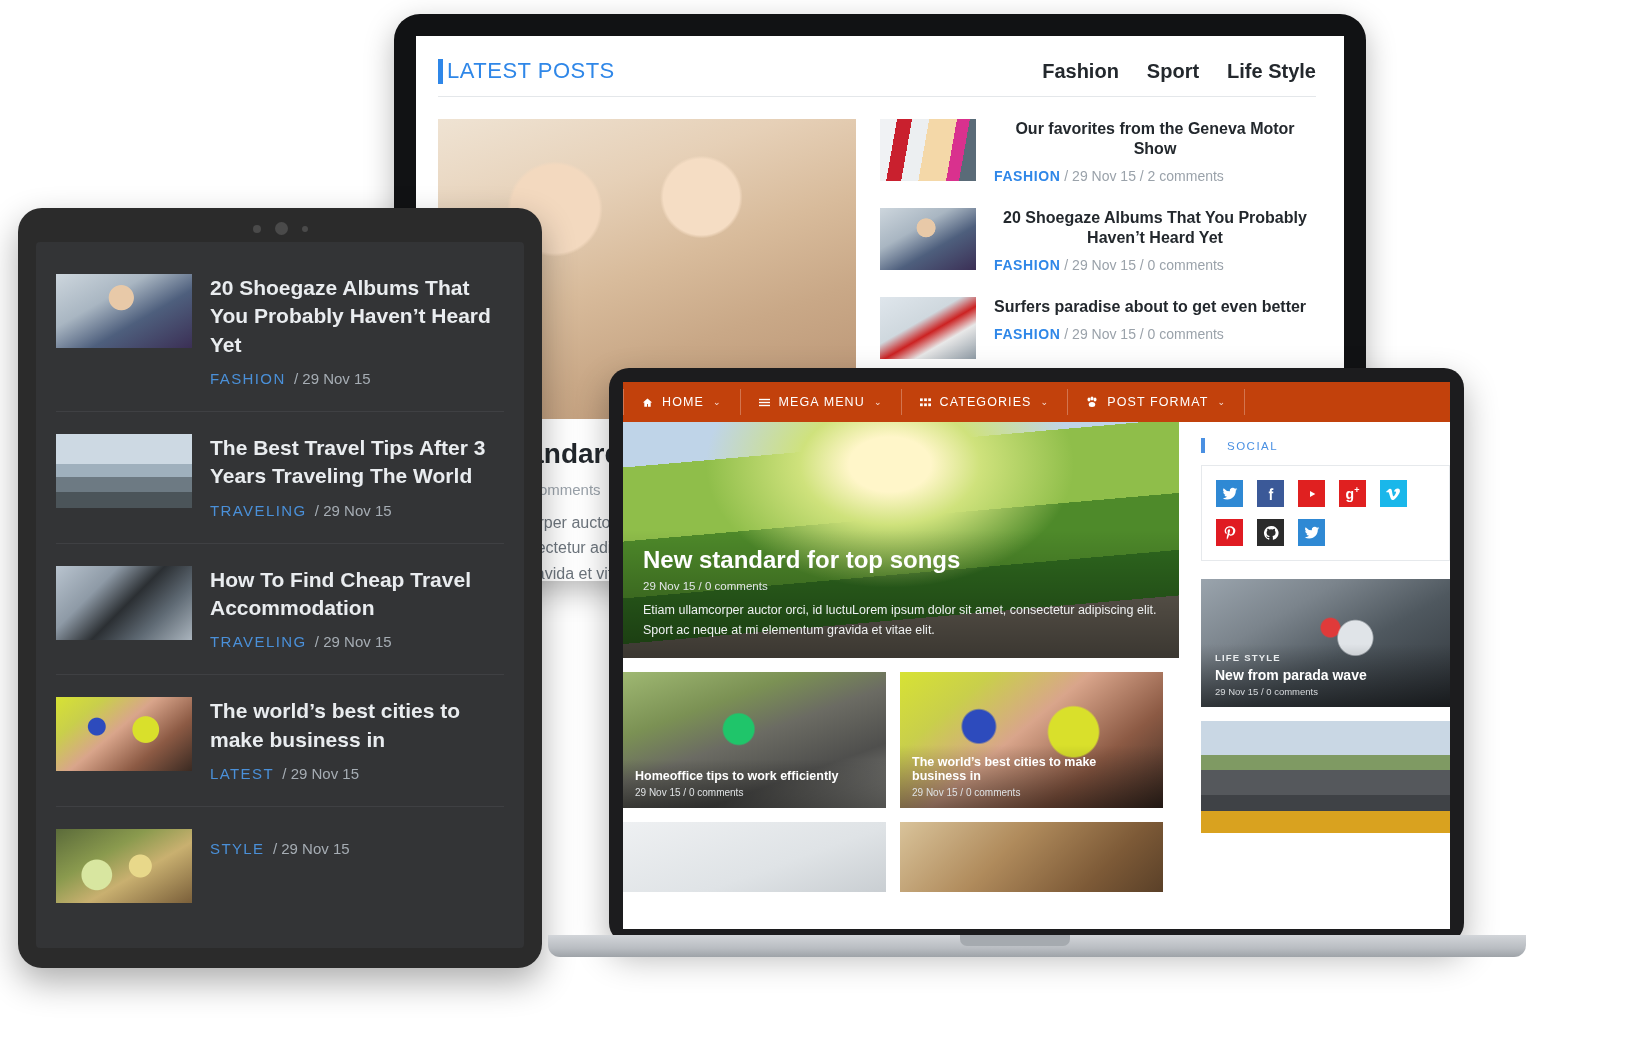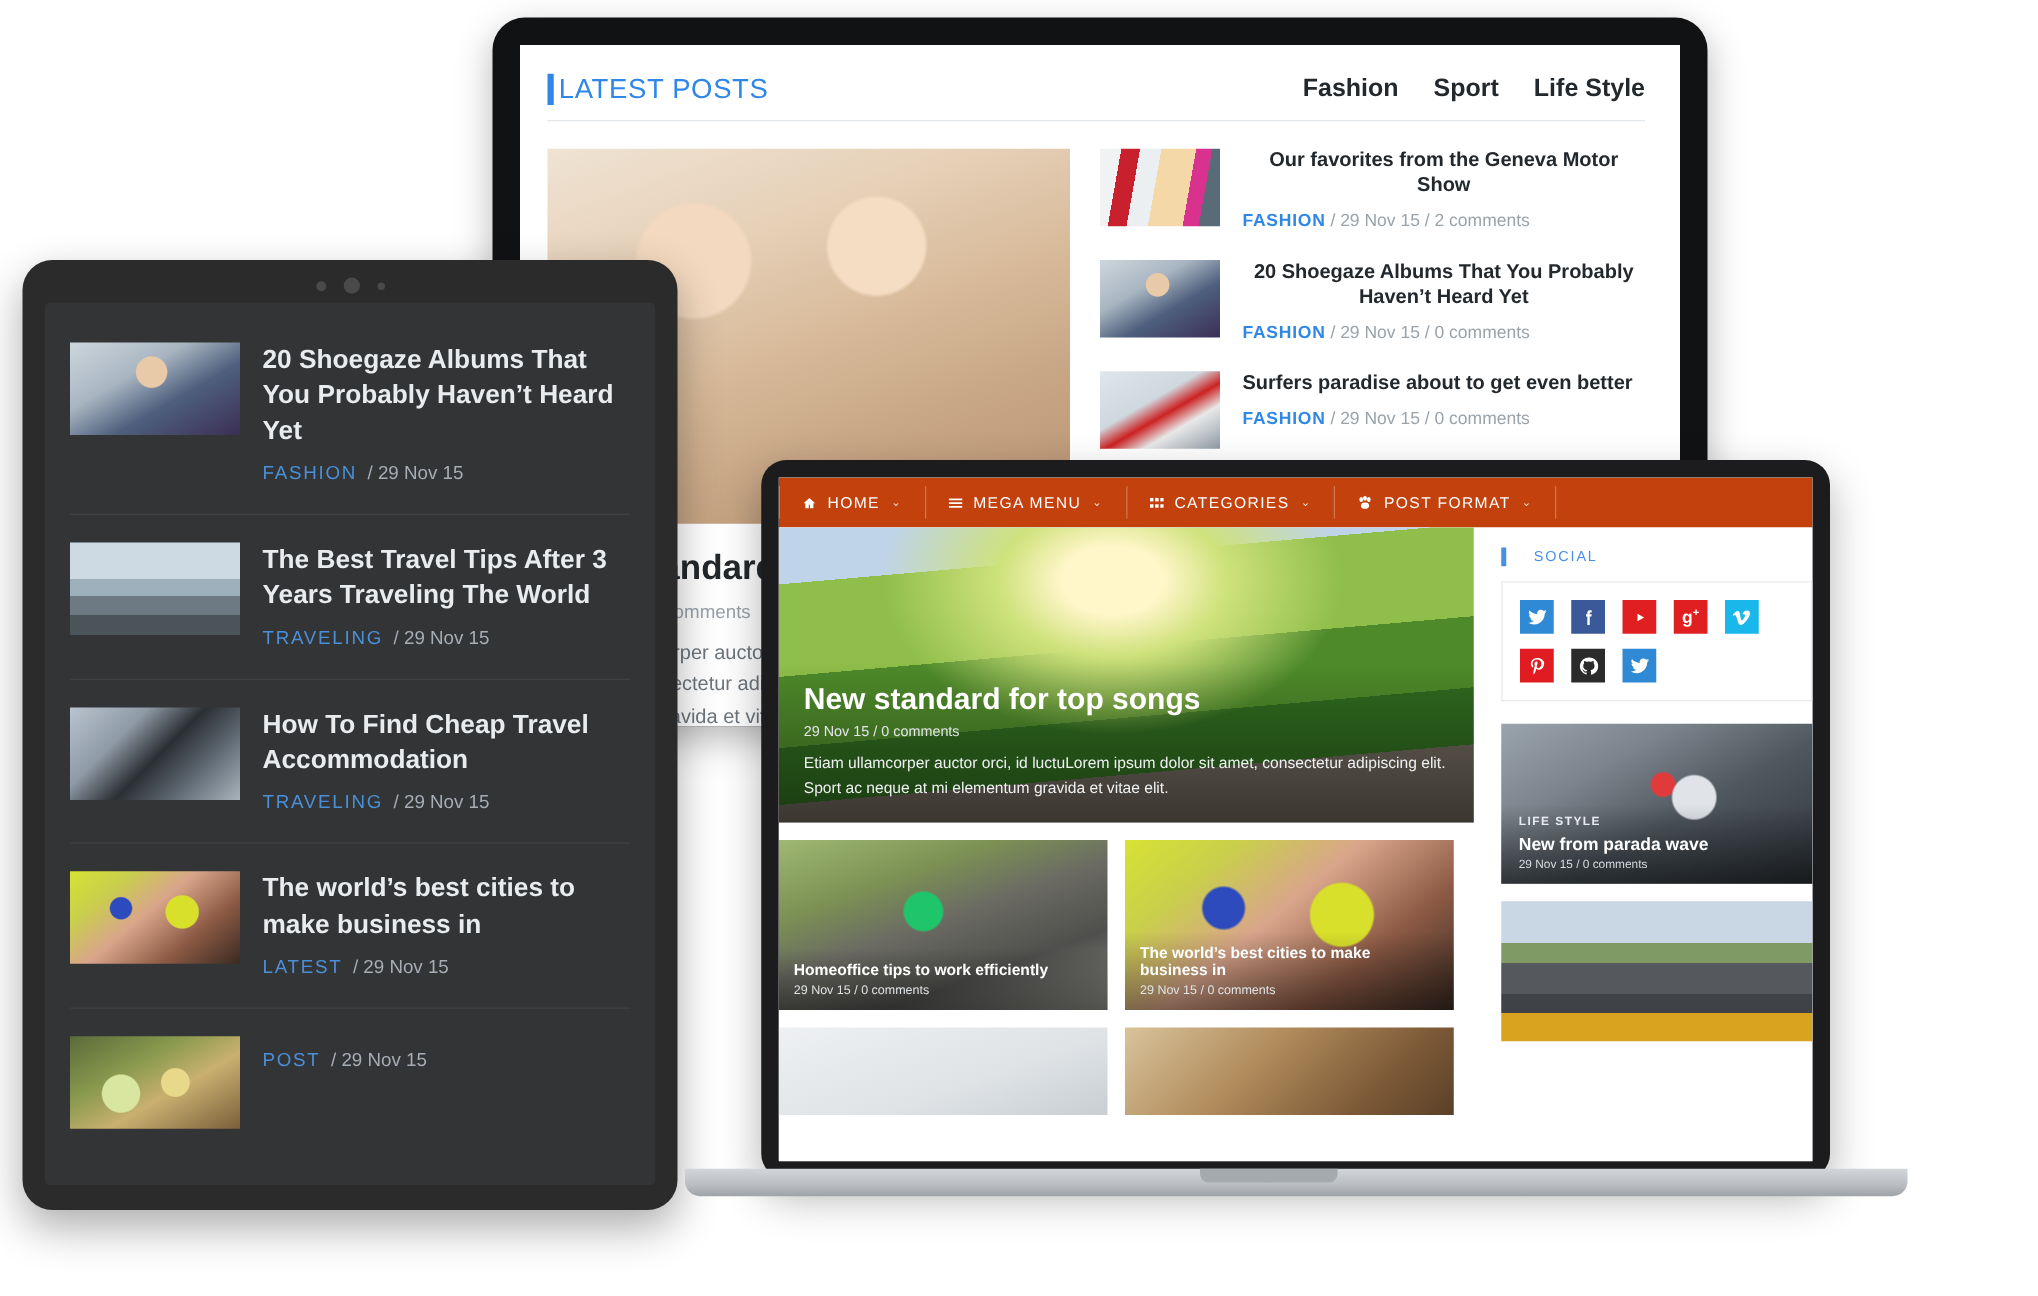--- a/index.html
+++ b/index.html
@@ -284,21 +284,21 @@
             <b>LATEST</b>
             &nbsp;<span>/ 29 Nov 15</span>
           </div>
         </div>
       </div>
 
       <div class="tb-item">
         <div class="ph thumb img-food"></div>
         <div>
           <div class="meta">
-            <b>POST</b>
+            <b>STYLE</b>
             &nbsp;<span>/ 29 Nov 15</span>
           </div>
         </div>
       </div>
 
     </div>
   </div>
 
   <div id="laptop">
     <div class="bezel">

